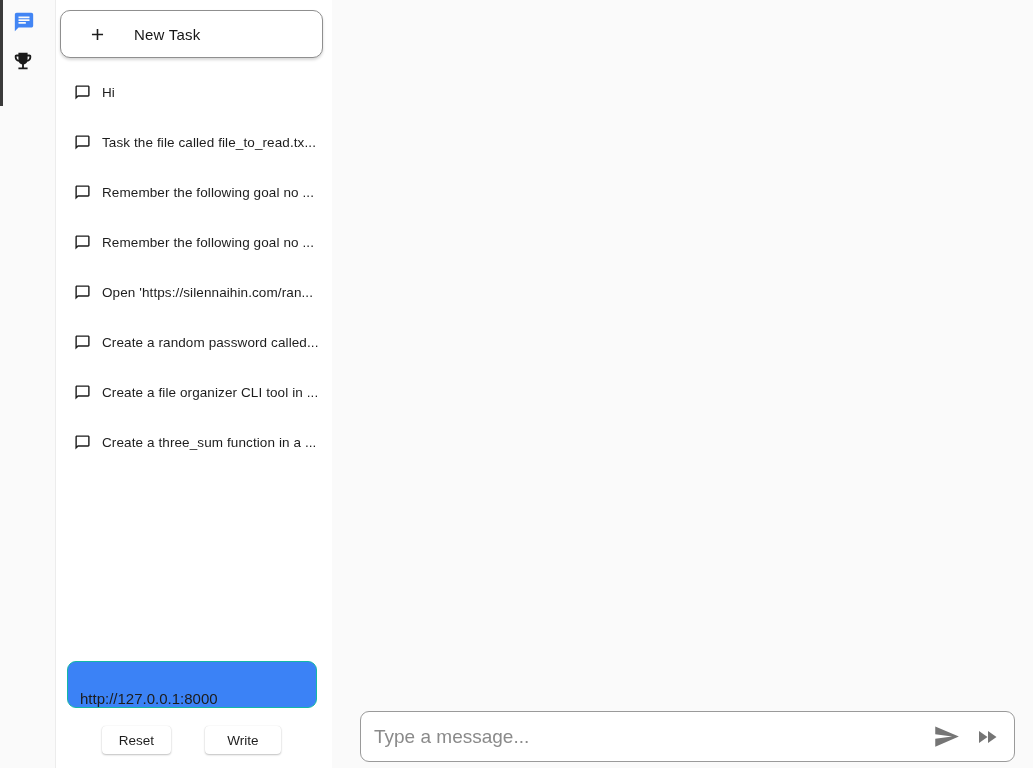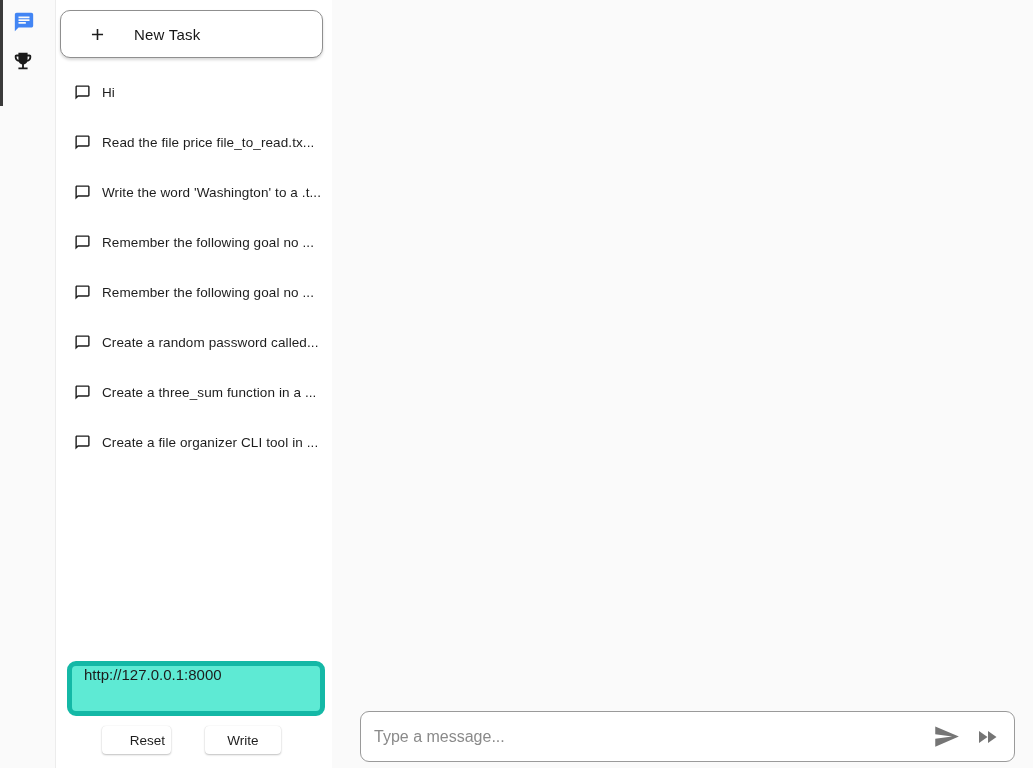--- a/index.html
+++ b/index.html
@@ -29,45 +29,45 @@
   .new-task .nt-label{margin-left:27px;font-size:15px;color:#161616;letter-spacing:.2px;}
   .task-list{position:absolute;left:0;top:67px;width:100%;}
   .task-item{height:50px;display:flex;align-items:center;padding-left:18px;cursor:pointer;background:transparent;}
   .task-item .bubble{width:17px;height:17px;flex:none;}
   .task-item .task-label{
     margin-left:11px;font-size:13.5px;color:#1d1d1d;letter-spacing:.1px;
     white-space:nowrap;overflow:hidden;max-width:228px;
   }
   .host-box{
     position:absolute;left:11px;top:661px;width:248px;height:45px;
-    background:#5eead4;border:5px solid #14b8a6;border-radius:9px;
-    display:flex;align-items:flex-start;
+    background:#3b82f6;border:1px solid #14b8a6;border-radius:9px;
+    display:flex;align-items:flex-end;
   }
   .host-box input{
     border:none;outline:none;background:transparent;width:100%;
     font-family:inherit;font-size:15px;color:#1c1c1c;padding:0 12px;
   }
   .btn-row-btn{
     position:absolute;top:726px;height:28px;
     background:#fff;border:none;border-radius:4px;
     box-shadow:0 1px 2px rgba(0,0,0,.24),0 0 1px rgba(0,0,0,.12);
     font-family:inherit;font-size:13.5px;color:#1d1d1d;cursor:pointer;
   }
-  .btn-reset{left:46px;width:69px;text-align:right;}
+  .btn-reset{left:46px;width:69px;}
   .btn-update{left:149px;width:76px;}
   
   .main{position:absolute;left:332px;top:0;width:701px;height:768px;background:#fafafa;}
   .msg-box{
     position:absolute;left:28px;top:711px;width:653px;height:49px;
     background:#fff;border:1px solid #9a9a9a;border-radius:9px;
     display:flex;align-items:center;
   }
   .msg-box input{
     flex:1;border:none;outline:none;background:transparent;
-    font-family:inherit;font-size:16px;color:#ec4899;padding:0 0 0 13px;min-width:0;
+    font-family:inherit;font-size:19px;color:#ec4899;padding:0 0 0 13px;min-width:0;
   }
   .msg-box input::placeholder{color:#8a8a8a;opacity:1;}
   .icon-btn{background:none;border:none;padding:0;cursor:pointer;flex:none;display:flex;align-items:center;}
   .icon-btn.send{width:27px;height:22px;margin-right:15px;}
   .icon-btn.ff{width:24px;height:20px;margin-right:15px;}
   .icon-btn svg{display:block;width:100%;height:100%;}
 </style>
 </head>
 <body>
 
@@ -106,57 +106,57 @@
     <div class="task-item">
       <span class="bubble"><svg viewBox="0 0 24 24">
             <path fill="#1d1d1d" d="M20 2H4c-1.1 0-1.99.9-1.99 2L2 22l4-4h14c1.1 0 2-.9 2-2V4c0-1.1-.9-2-2-2zm0 14H5.17L4 17.17V4h16v12z"></path>
           </svg></span>
       <span class="task-label">Hi</span>
     </div>
     <div class="task-item">
       <span class="bubble"><svg viewBox="0 0 24 24">
             <path fill="#1d1d1d" d="M20 2H4c-1.1 0-1.99.9-1.99 2L2 22l4-4h14c1.1 0 2-.9 2-2V4c0-1.1-.9-2-2-2zm0 14H5.17L4 17.17V4h16v12z"></path>
           </svg></span>
-      <span class="task-label">Read the file price file_to_read.tx...</span>
-    </div>
-    <div class="task-item">
-      <span class="bubble"><svg viewBox="0 0 24 24">
-            <path fill="#1d1d1d" d="M20 2H4c-1.1 0-1.99.9-1.99 2L2 22l4-4h14c1.1 0 2-.9 2-2V4c0-1.1-.9-2-2-2zm0 14H5.17L4 17.17V4h16v12z"></path>
-          </svg></span>
-      <span class="task-label">Write the word 'Washington' to a .t...</span>
+      <span class="task-label">Task the file called file_to_read.tx...</span>
     </div>
     <div class="task-item">
       <span class="bubble"><svg viewBox="0 0 24 24">
             <path fill="#1d1d1d" d="M20 2H4c-1.1 0-1.99.9-1.99 2L2 22l4-4h14c1.1 0 2-.9 2-2V4c0-1.1-.9-2-2-2zm0 14H5.17L4 17.17V4h16v12z"></path>
           </svg></span>
       <span class="task-label">Remember the following goal no ...</span>
     </div>
     <div class="task-item">
       <span class="bubble"><svg viewBox="0 0 24 24">
             <path fill="#1d1d1d" d="M20 2H4c-1.1 0-1.99.9-1.99 2L2 22l4-4h14c1.1 0 2-.9 2-2V4c0-1.1-.9-2-2-2zm0 14H5.17L4 17.17V4h16v12z"></path>
           </svg></span>
       <span class="task-label">Remember the following goal no ...</span>
     </div>
     <div class="task-item">
       <span class="bubble"><svg viewBox="0 0 24 24">
             <path fill="#1d1d1d" d="M20 2H4c-1.1 0-1.99.9-1.99 2L2 22l4-4h14c1.1 0 2-.9 2-2V4c0-1.1-.9-2-2-2zm0 14H5.17L4 17.17V4h16v12z"></path>
           </svg></span>
+      <span class="task-label">Open 'https://silennaihin.com/ran...</span>
+    </div>
+    <div class="task-item">
+      <span class="bubble"><svg viewBox="0 0 24 24">
+            <path fill="#1d1d1d" d="M20 2H4c-1.1 0-1.99.9-1.99 2L2 22l4-4h14c1.1 0 2-.9 2-2V4c0-1.1-.9-2-2-2zm0 14H5.17L4 17.17V4h16v12z"></path>
+          </svg></span>
       <span class="task-label">Create a random password called...</span>
     </div>
     <div class="task-item">
       <span class="bubble"><svg viewBox="0 0 24 24">
             <path fill="#1d1d1d" d="M20 2H4c-1.1 0-1.99.9-1.99 2L2 22l4-4h14c1.1 0 2-.9 2-2V4c0-1.1-.9-2-2-2zm0 14H5.17L4 17.17V4h16v12z"></path>
           </svg></span>
-      <span class="task-label">Create a three_sum function in a ...</span>
+      <span class="task-label">Create a file organizer CLI tool in ...</span>
     </div>
     <div class="task-item">
       <span class="bubble"><svg viewBox="0 0 24 24">
             <path fill="#1d1d1d" d="M20 2H4c-1.1 0-1.99.9-1.99 2L2 22l4-4h14c1.1 0 2-.9 2-2V4c0-1.1-.9-2-2-2zm0 14H5.17L4 17.17V4h16v12z"></path>
           </svg></span>
-      <span class="task-label">Create a file organizer CLI tool in ...</span>
+      <span class="task-label">Create a three_sum function in a ...</span>
     </div>
   </div>
 
   <div class="host-box">
     <input type="text" value="http://127.0.0.1:8000" style="">
   </div>
 
   <button class="btn-row-btn btn-reset">Reset</button>
   <button class="btn-row-btn btn-update">Write</button>
 </div>

